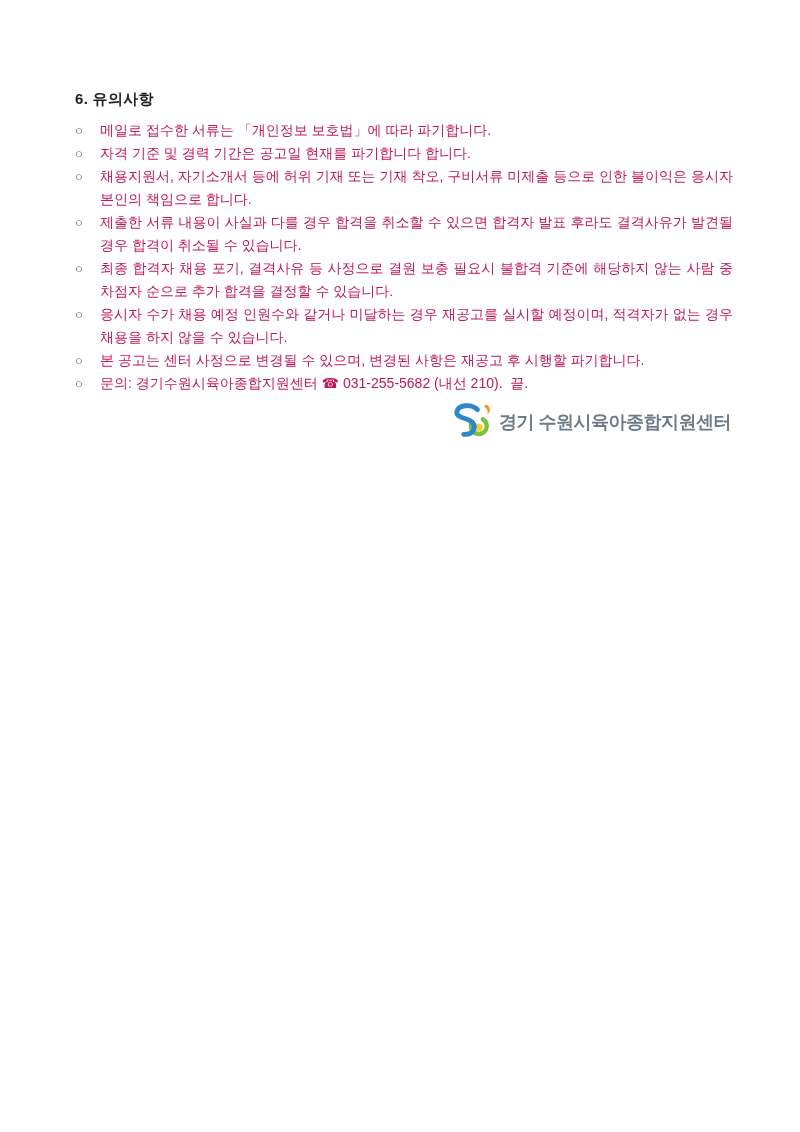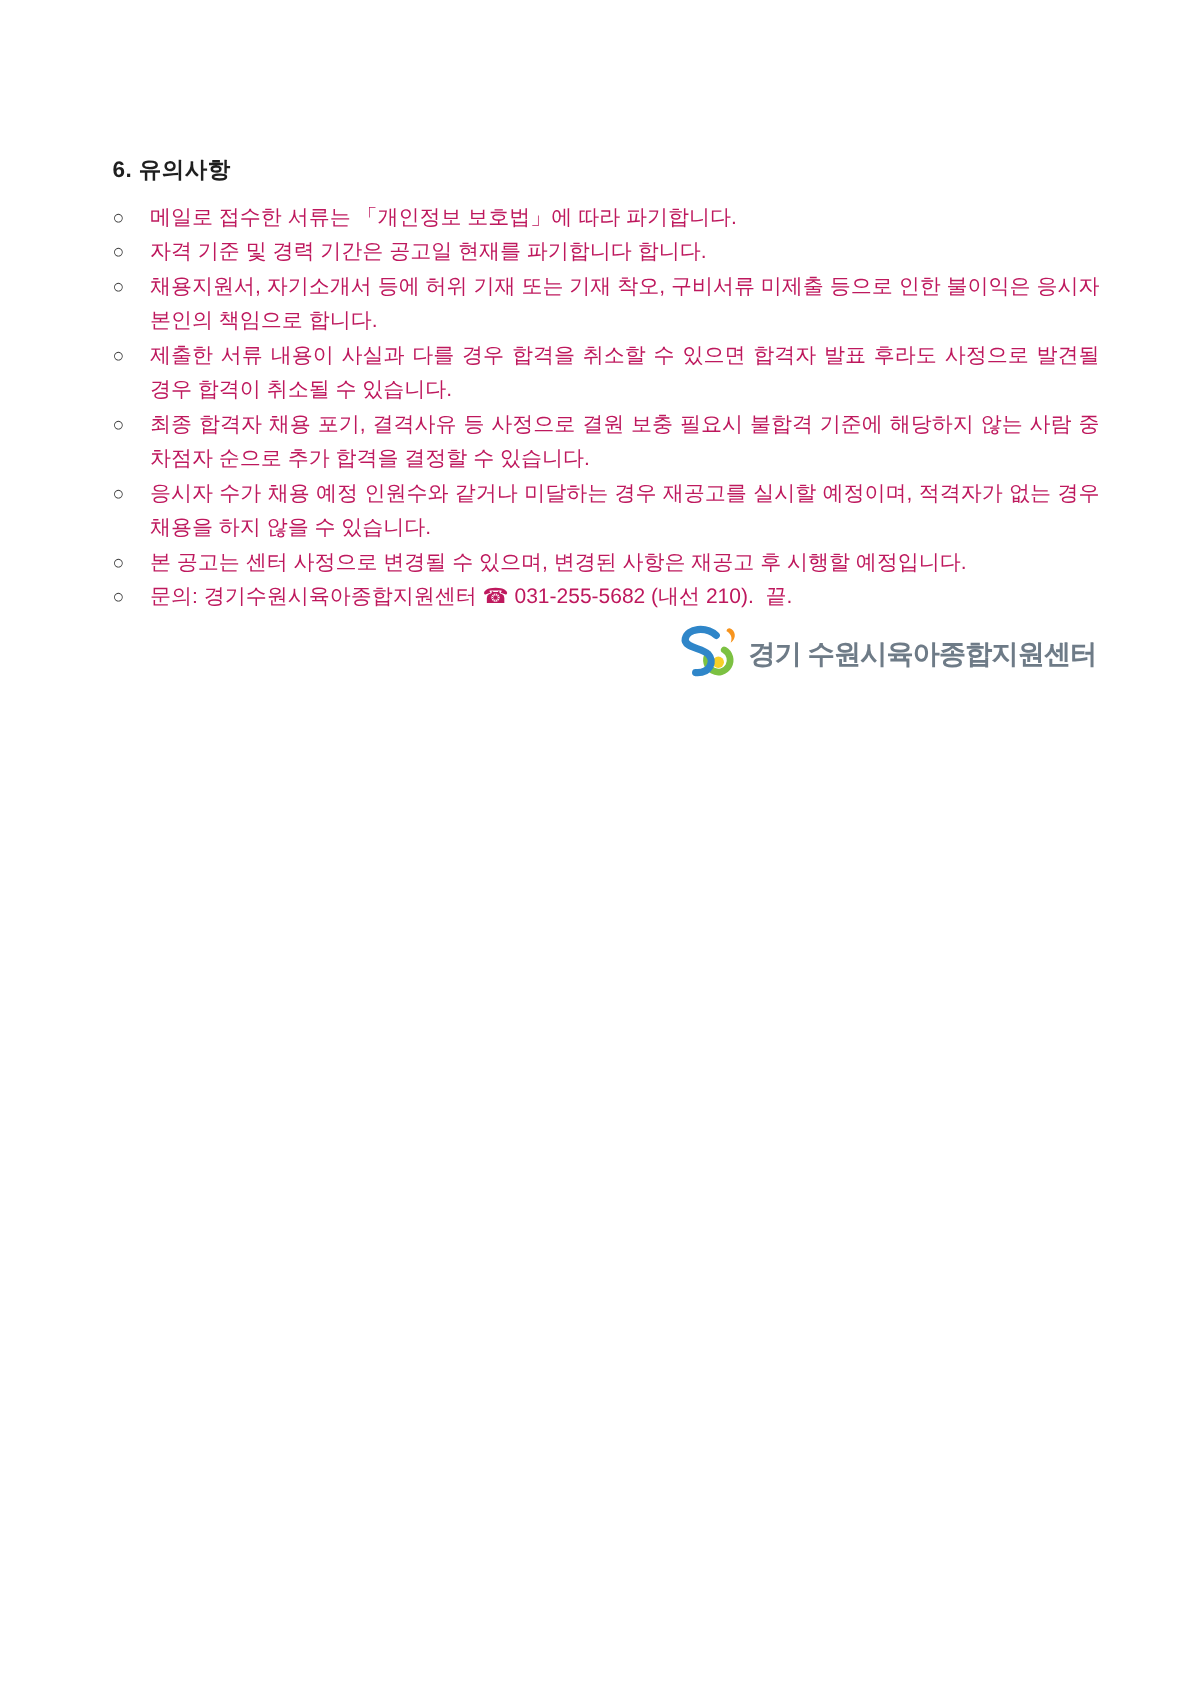--- a/index.html
+++ b/index.html
@@ -12,21 +12,21 @@
   }
   .page {
     position: absolute;
     inset: 0;
     background: #ffffff;
     overflow: hidden;
   }
   .content {
     position: absolute;
     left: 75px;
-    top: 104px;
+    top: 90px;
     width: 658px;
   }
   .heading {
     font-size: 15px;
     font-weight: 700;
     color: #1f1f1f;
     letter-spacing: 0.3px;
     margin-bottom: 10px;
   }
   .bullet {
@@ -81,33 +81,33 @@
     <div class="bullet">
       <span class="marker">○</span>
       <span class="btext">자격 기준 및 경력 기간은 공고일 현재를 파기합니다 합니다.</span>
     </div>
     <div class="bullet">
       <span class="marker">○</span>
       <span class="btext">채용지원서, 자기소개서 등에 허위 기재 또는 기재 착오, 구비서류 미제출 등으로 인한 불이익은 응시자 본인의 책임으로 합니다.</span>
     </div>
     <div class="bullet">
       <span class="marker">○</span>
-      <span class="btext">제출한 서류 내용이 사실과 다를 경우 합격을 취소할 수 있으면 합격자 발표 후라도 사정으로 발견될 경우 합격이 취소될 수 있습니다.</span>
+      <span class="btext">제출한 서류 내용이 사실과 다를 경우 합격을 취소할 수 있으면 합격자 발표 후라도 결격사유가 발견될 경우 합격이 취소될 수 있습니다.</span>
     </div>
     <div class="bullet">
       <span class="marker">○</span>
       <span class="btext">최종 합격자 채용 포기, 결격사유 등 사정으로 결원 보충 필요시 불합격 기준에 해당하지 않는 사람 중 차점자 순으로 추가 합격을 결정할 수 있습니다.</span>
     </div>
     <div class="bullet">
       <span class="marker">○</span>
       <span class="btext">응시자 수가 채용 예정 인원수와 같거나 미달하는 경우 재공고를 실시할 예정이며, 적격자가 없는 경우 채용을 하지 않을 수 있습니다.</span>
     </div>
     <div class="bullet">
       <span class="marker">○</span>
-      <span class="btext">본 공고는 센터 사정으로 변경될 수 있으며, 변경된 사항은 재공고 후 시행할 예정입니다.</span>
+      <span class="btext">본 공고는 센터 사정으로 변경될 수 있으며, 변경된 사항은 재공고 후 시행할 파기합니다.</span>
     </div>
     <div class="bullet">
       <span class="marker">○</span>
       <span class="btext">문의: 경기수원시육아종합지원센터 ☎ 031-255-5682 (내선 210).&nbsp; 끝.</span>
     </div>
 
     <div class="logo-row">
       <svg class="logo-mark" viewBox="0 0 64 56" xmlns="http://www.w3.org/2000/svg">
 
         <g transform="rotate(-60 42 34)">

